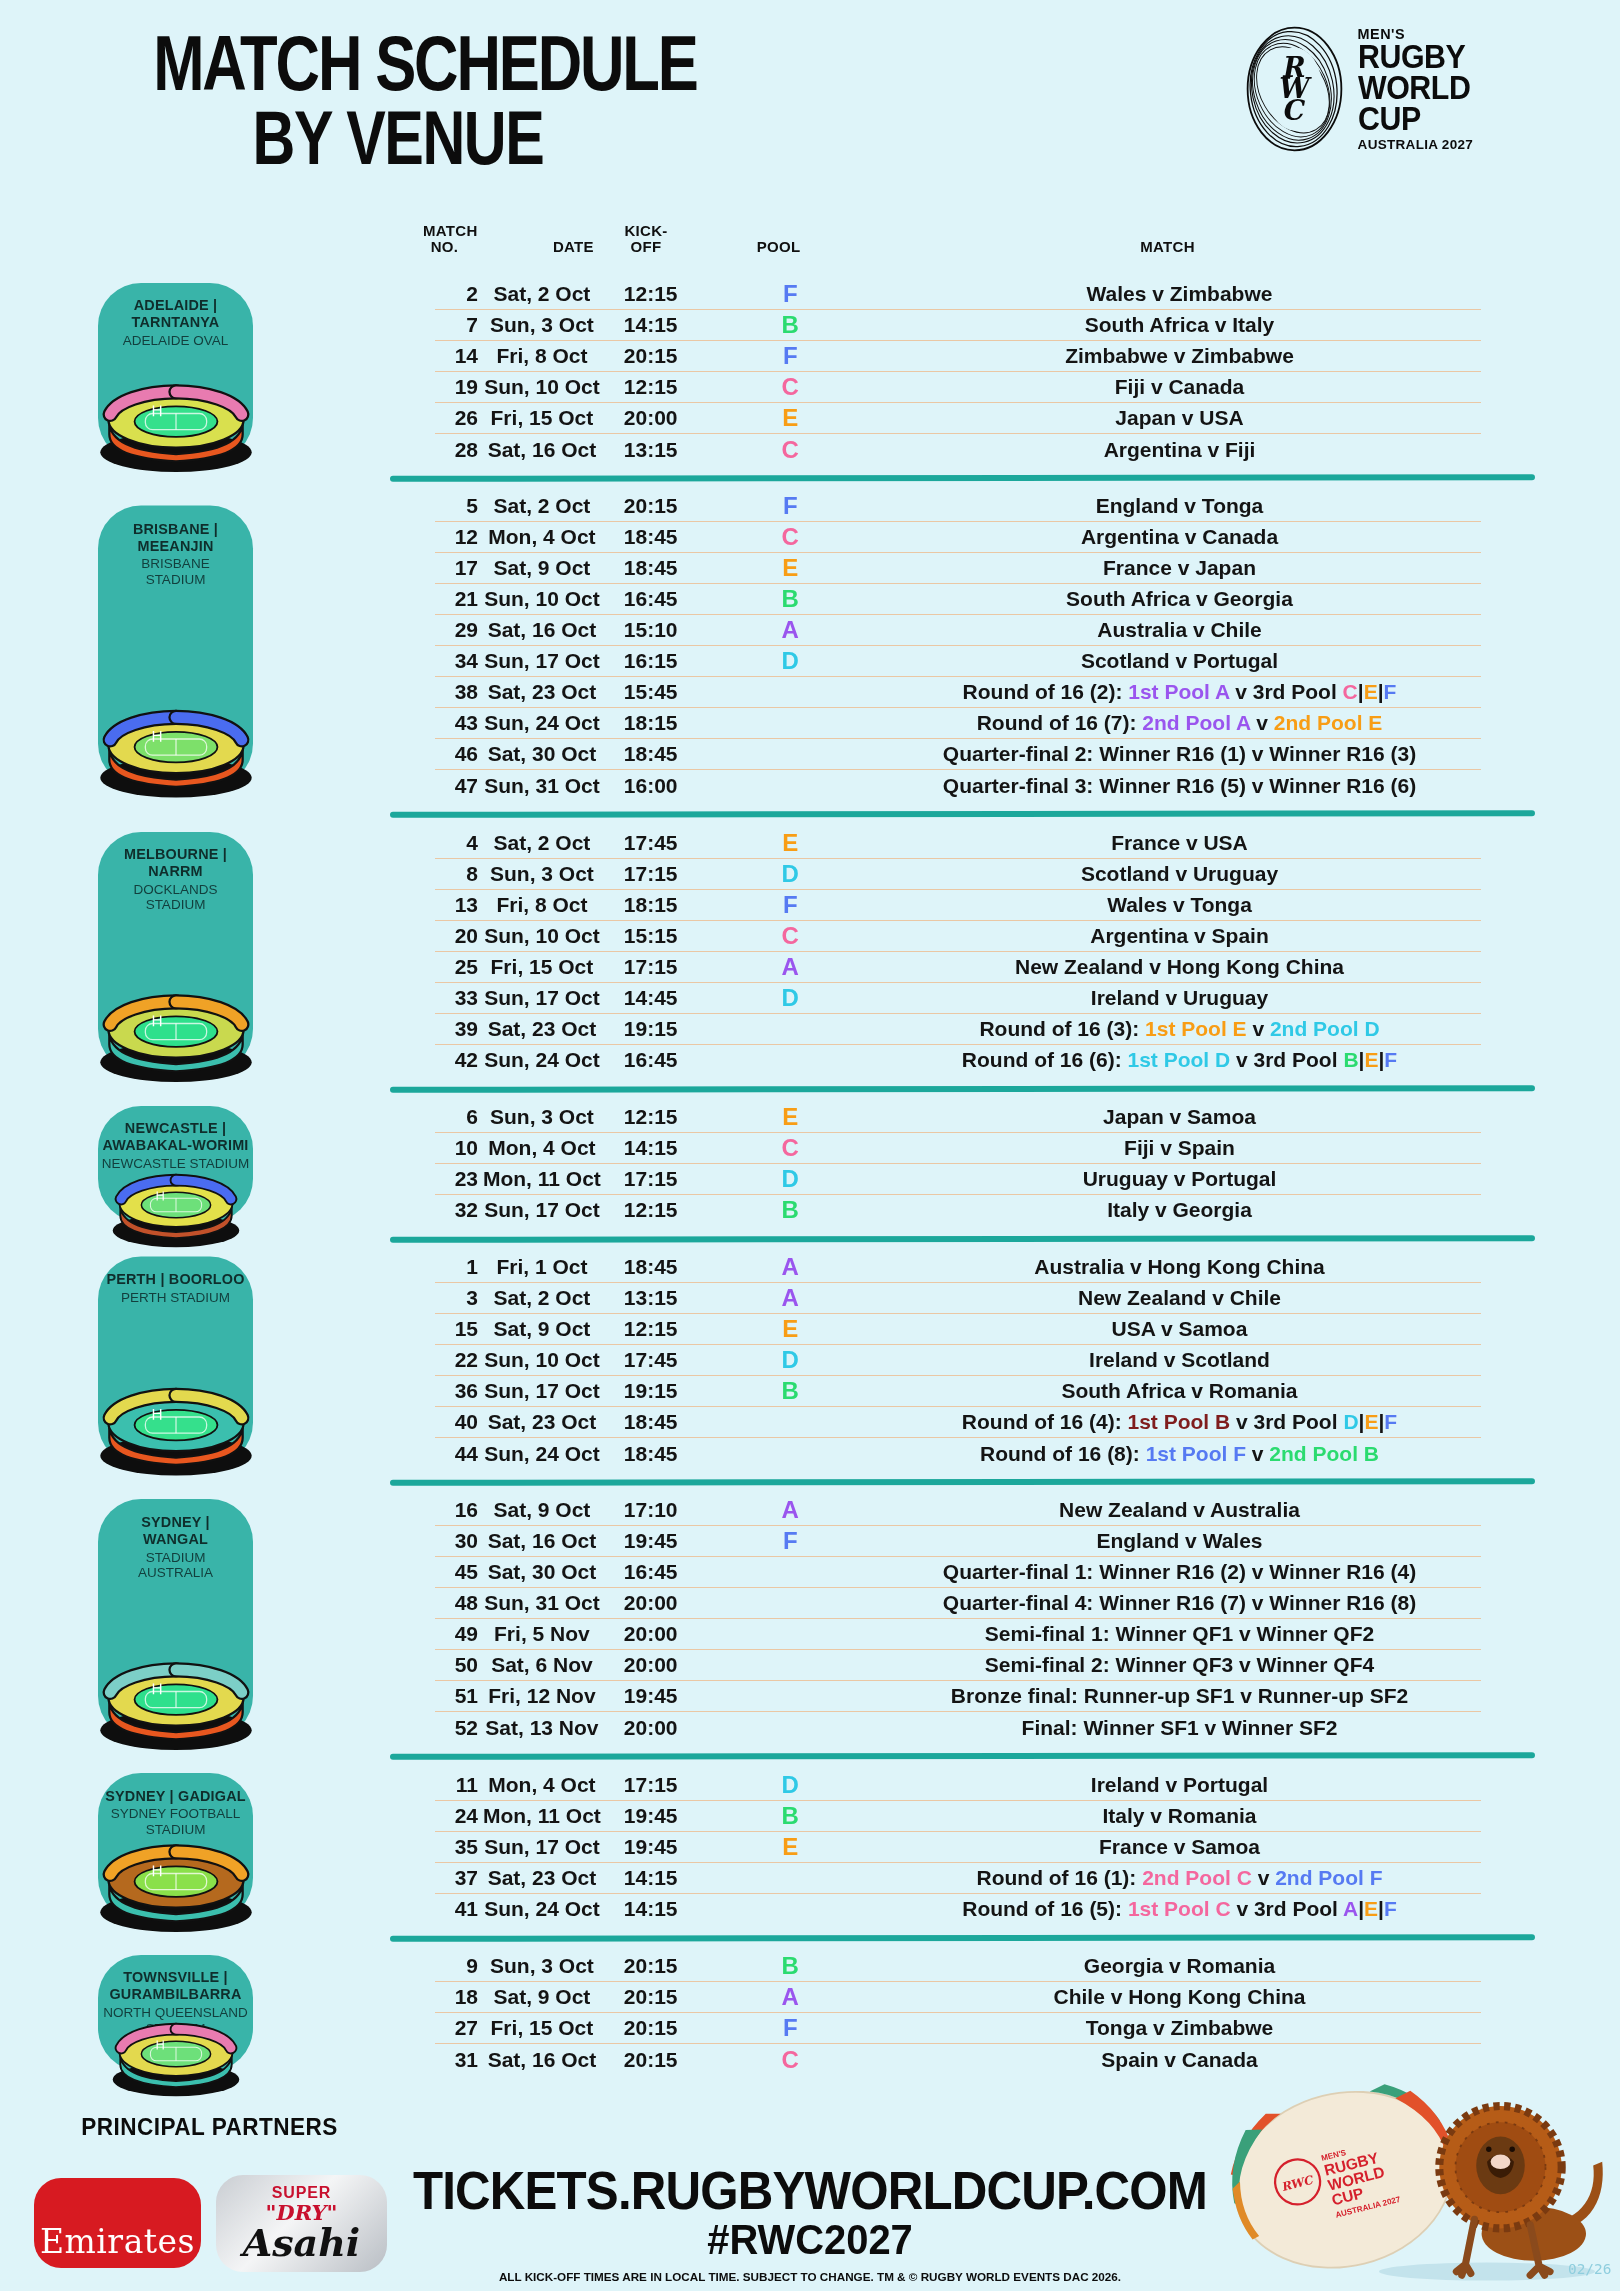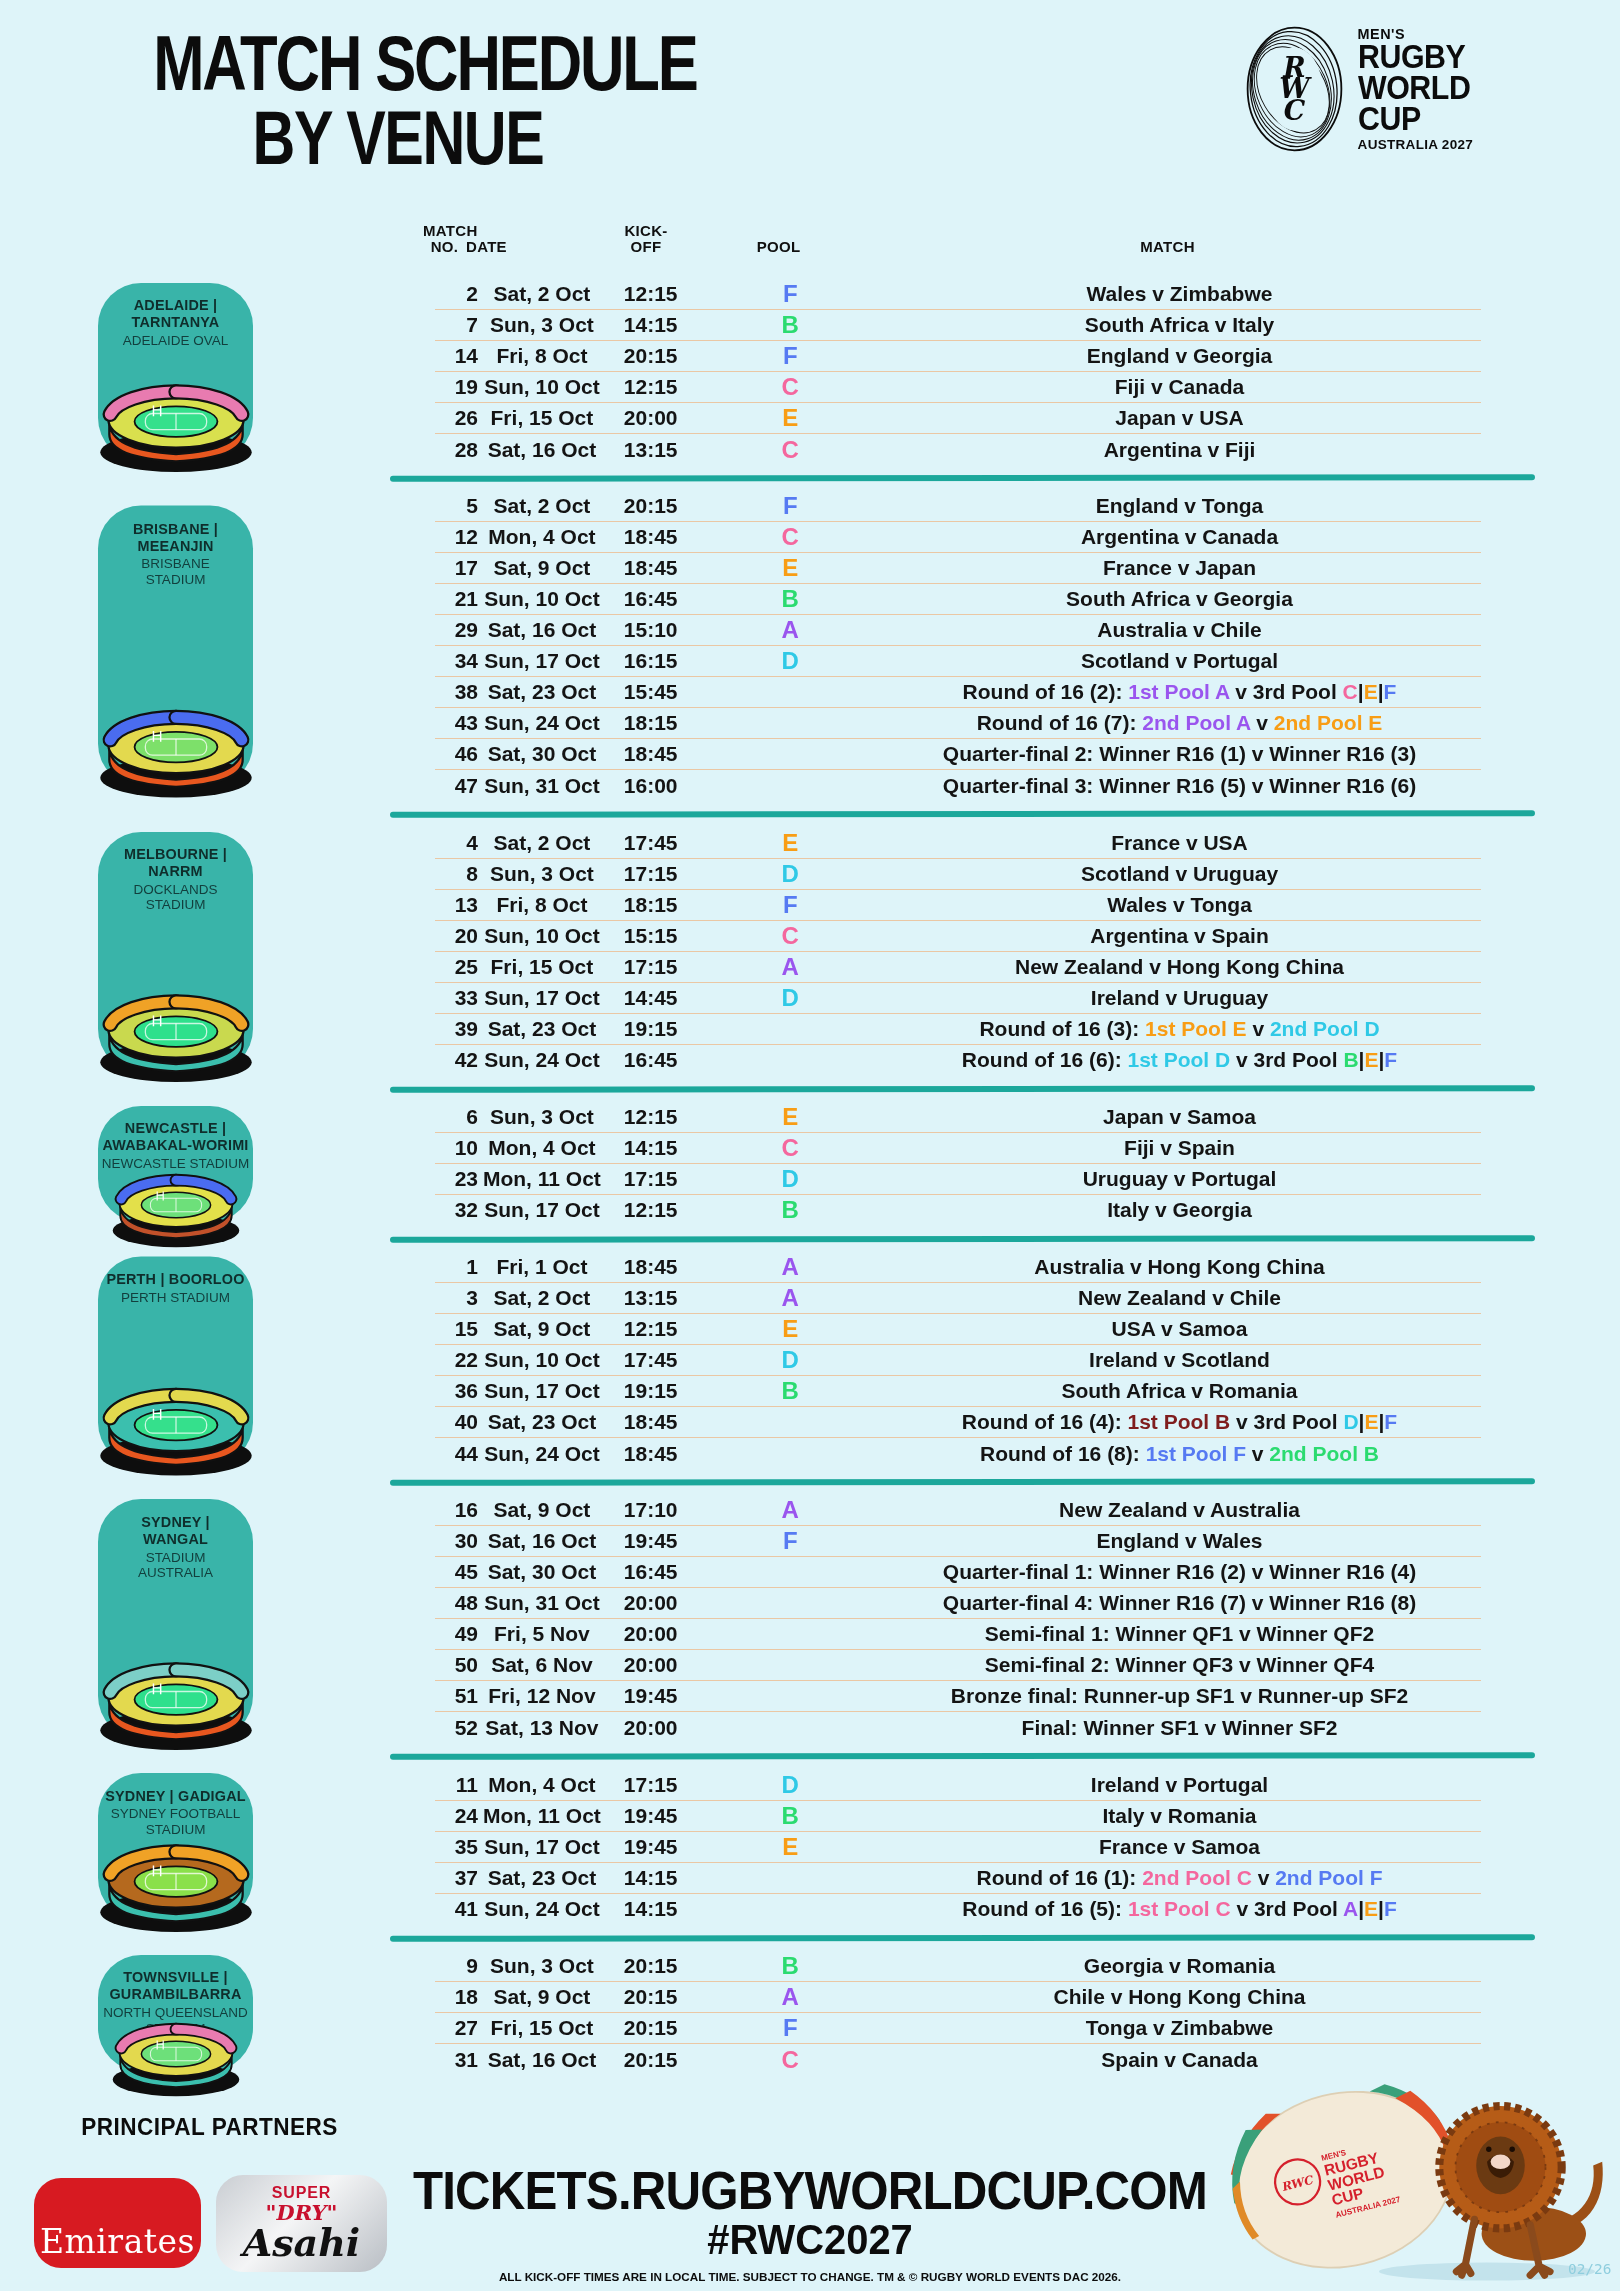--- a/index.html
+++ b/index.html
@@ -16,21 +16,21 @@
   .rwc-monogram{position:absolute;left:0;top:0;width:101px;height:128px;display:flex;flex-direction:column;align-items:center;justify-content:center;font-family:"DejaVu Serif",serif;font-style:italic;font-weight:bold;font-size:27px;line-height:.78;}
   .rwc-words{display:flex;flex-direction:column;align-items:flex-start;}
   .rwc-mens{font-size:14.4px;font-weight:bold;letter-spacing:0.5px;}
   .rwc-big{font-size:33px;font-weight:bold;line-height:.93;letter-spacing:-0.5px;transform:scaleX(.92);transform-origin:left;}
   .rwc-year{font-size:13.5px;font-weight:bold;margin-top:2.7px;letter-spacing:0.3px;}
 
   
   .thead{position:absolute;left:423px;top:223px;width:1046px;display:grid;grid-template-columns:43px 135px 90px 175px 1fr;align-items:end;font-size:15px;font-weight:bold;color:#101010;letter-spacing:0.3px;}
   .thead .h{line-height:1.08;}
   .h-no{text-align:center;}
-  .h-date{text-align:left;padding-right:7.2px;}
+  .h-date{text-align:right;padding-right:7.2px;}
   .h-kick{text-align:center;width:63px;}
   .h-pool{text-align:center;}
   .h-match{text-align:center;}
 
   #sections{position:absolute;left:12px;top:279px;width:1620px;}
   .venue-section{position:relative;}
   .rows{margin-left:423px;width:1046px;}
   .row{display:grid;grid-template-columns:43px 135px 90px 175px 1fr;height:31px;align-items:center;box-sizing:border-box;color:#141414;font-weight:bold;font-size:21px;}
   .row:not(:last-child){border-bottom:1.8px solid #eac7a4;}
   .c-no{text-align:right;}
@@ -153,21 +153,21 @@
       <div class="c-date">Sun, 3 Oct</div>
       <div class="c-time">14:15</div>
       <div class="c-pool" style="color:#2bdb70">B</div>
       <div class="c-match"><span>South Africa v Italy</span></div>
     </div>
           <div class="row">
       <div class="c-no">14</div>
       <div class="c-date">Fri, 8 Oct</div>
       <div class="c-time">20:15</div>
       <div class="c-pool" style="color:#567af2">F</div>
-      <div class="c-match"><span>England v Georgia</span></div>
+      <div class="c-match"><span>Zimbabwe v Zimbabwe</span></div>
     </div>
           <div class="row">
       <div class="c-no">19</div>
       <div class="c-date">Sun, 10 Oct</div>
       <div class="c-time">12:15</div>
       <div class="c-pool" style="color:#f4679e">C</div>
       <div class="c-match"><span>Fiji v Canada</span></div>
     </div>
           <div class="row">
       <div class="c-no">26</div>

